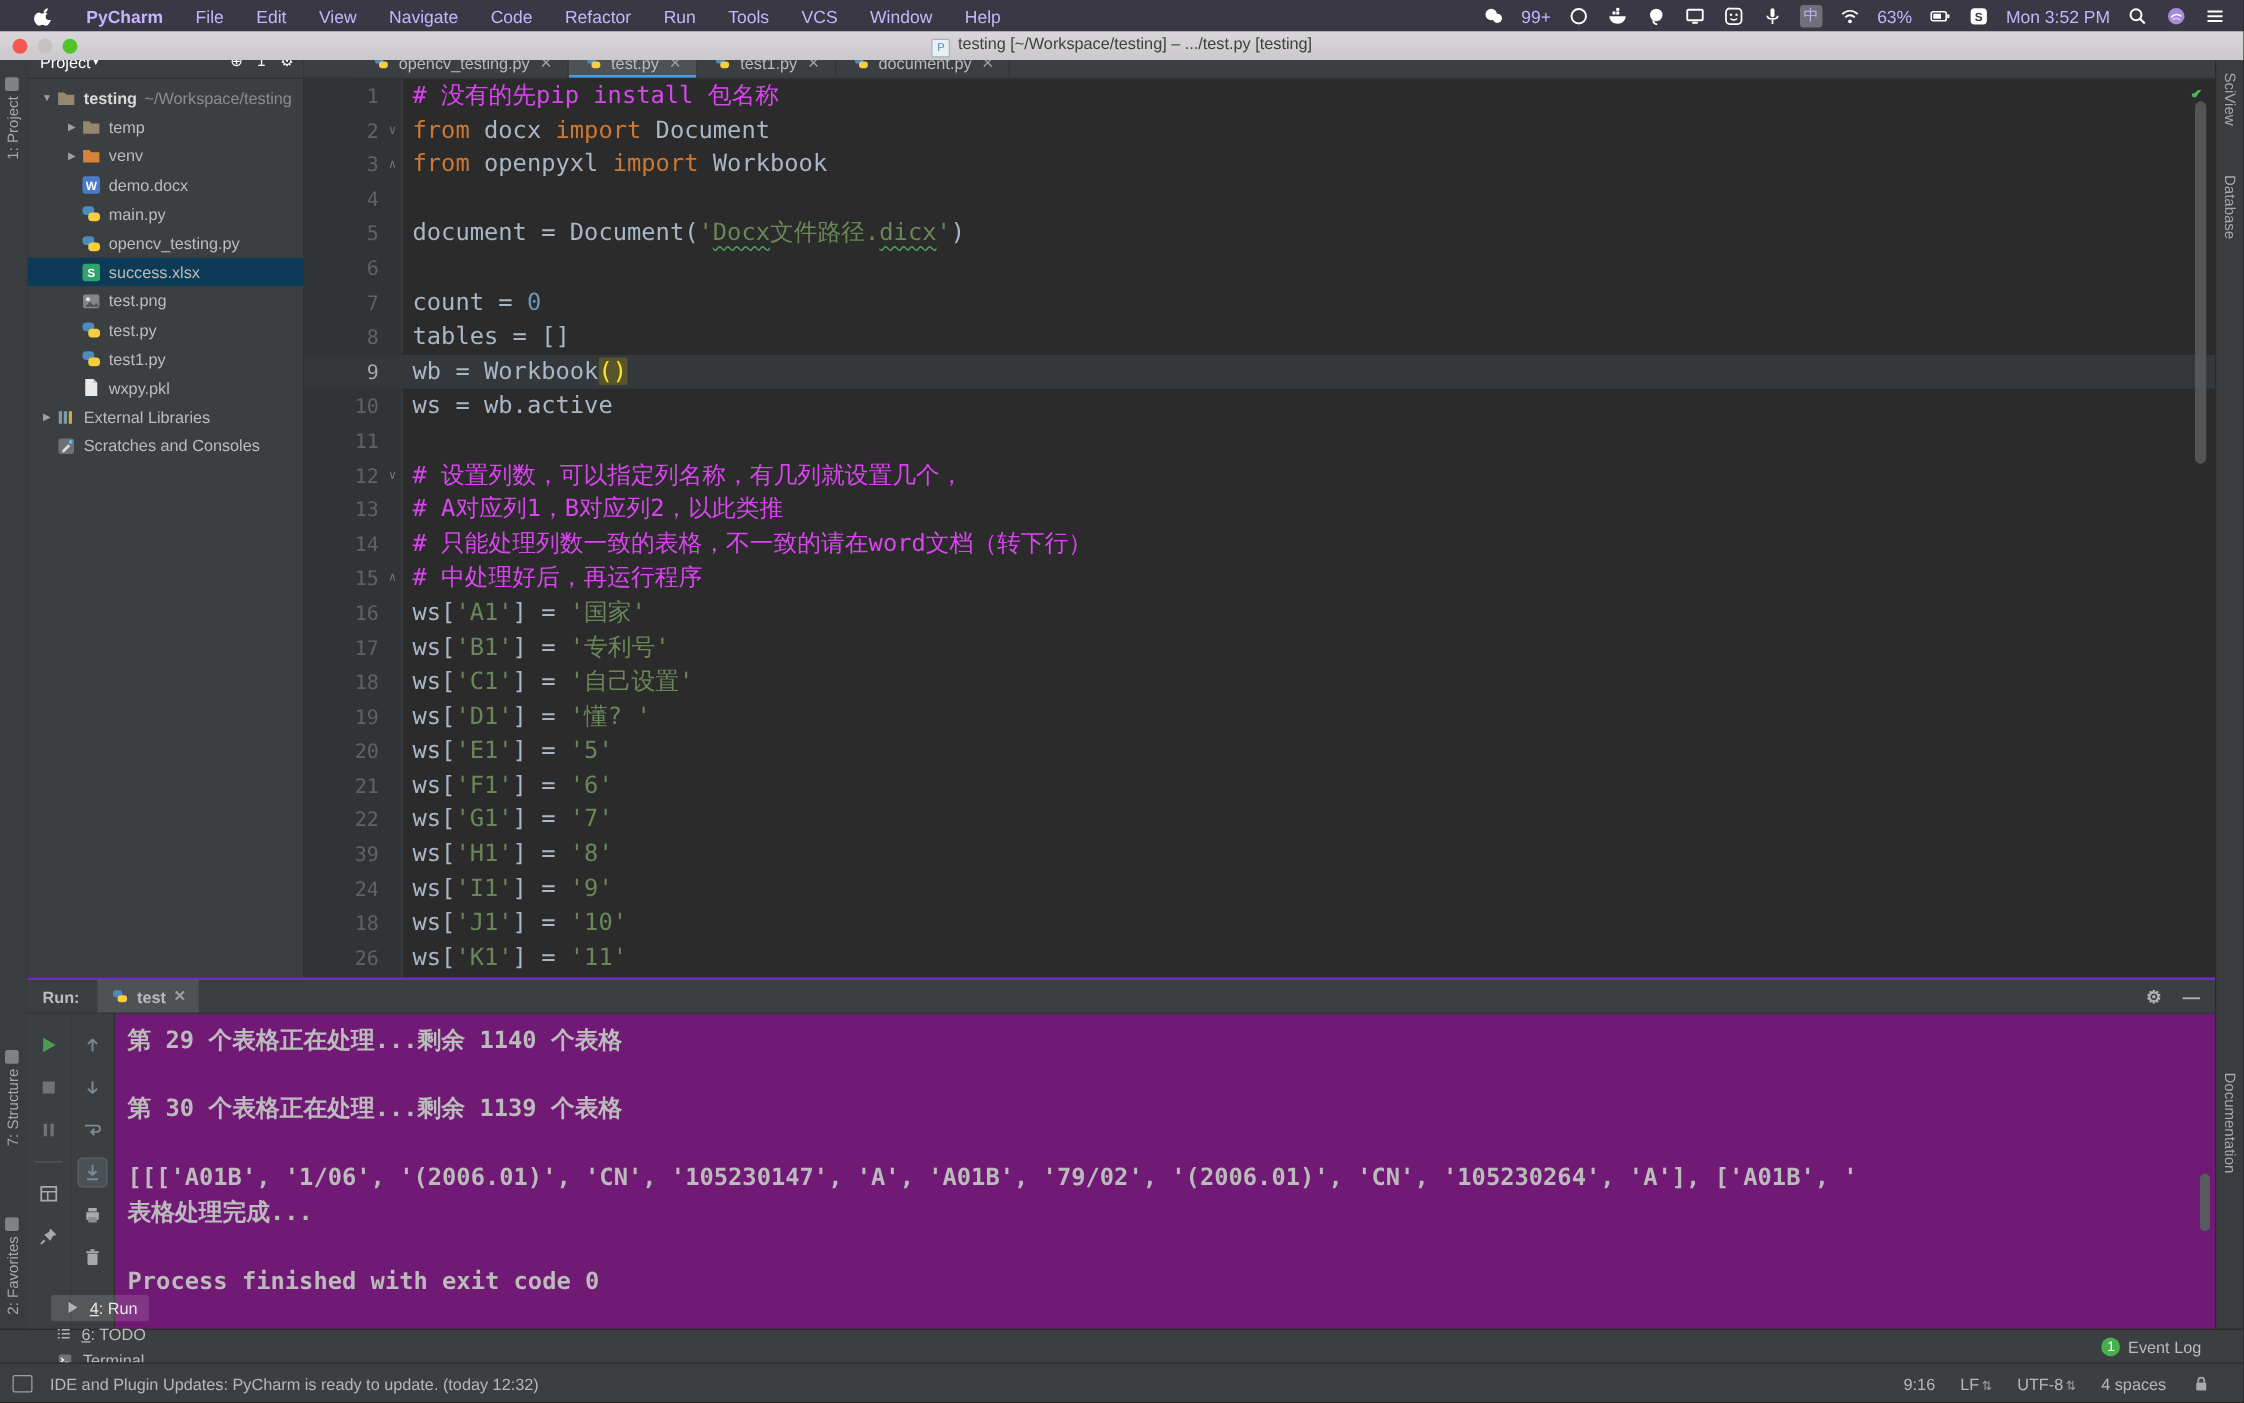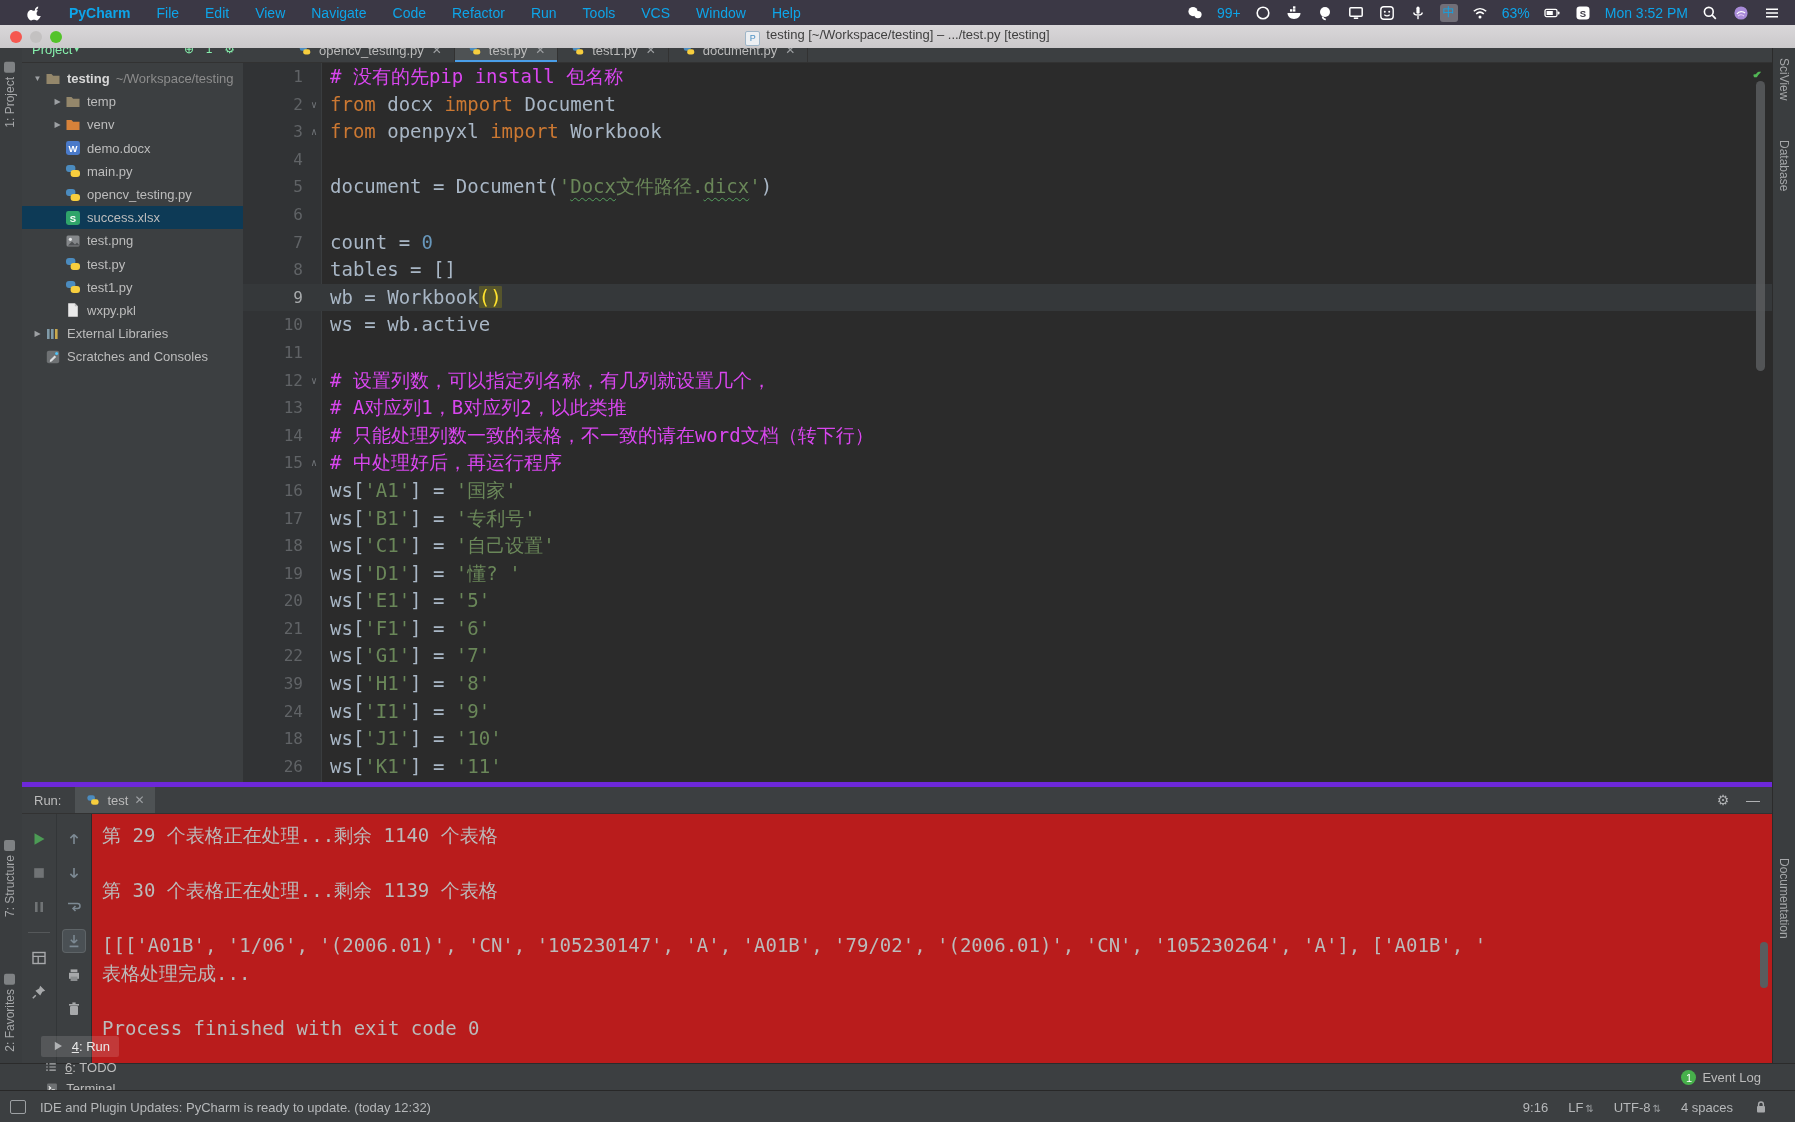--- a/index.html
+++ b/index.html
@@ -1,21 +1,21 @@
 <!DOCTYPE html>
 <html><head>
 <meta charset="utf-8">
 <style>
   html,body{margin:0;padding:0;background:#111;}
   #app{position:relative;width:1795px;height:1122px;overflow:hidden;
        font-family:"Liberation Sans",sans-serif;background:#2b2b2b;
        -webkit-font-smoothing:antialiased;}
   
   #menubar{position:absolute;left:0;top:0;width:1795px;height:25px;background:#3b3845;
-           display:flex;align-items:center;color:#0ea5e9;font-size:14px;}
+           display:flex;align-items:center;color:#c4b5fd;font-size:14px;}
   .mb-left{display:flex;align-items:center;gap:0;padding-left:14px;}
   .menu-item{padding:0 13px;height:25px;display:flex;align-items:center;cursor:default;}
   .menu-item.app{font-weight:bold;}
   .mb-right{margin-left:auto;display:flex;align-items:center;gap:13px;padding-right:14px;}
   .st-ic{display:inline-flex;align-items:center;justify-content:center;width:18px;height:18px;}
   .st-txt{font-size:14px;}
   .zhong{background:rgba(255,255,255,.28);border-radius:3px;width:18px;height:18px;
          font-size:12px;display:inline-flex;align-items:center;justify-content:center;}
   
   #titlebar{position:absolute;left:0;top:25px;width:1795px;height:23px;
@@ -35,21 +35,21 @@
   #rightstrip{left:1772px;top:48px;width:23px;height:1015px;border-left:1px solid #2b2b2b;}
   .vlabel{position:absolute;color:#a6a8aa;font-size:12px;white-space:nowrap;}
   .vlabel.left{writing-mode:vertical-rl;transform:rotate(180deg);left:3px;}
   .vlabel.right{writing-mode:vertical-rl;left:4px;}
   .vlabel .mini{display:inline-block;width:11px;height:11px;background:#7f8284;border-radius:2px;margin:4px 0;}
   
   #project{position:absolute;left:22px;top:48px;width:221px;height:734px;background:#3c3f41;
            border-right:1px solid #282828;overflow:hidden;}
   #proj-head{height:14px;overflow:hidden;border-bottom:1px solid #323232;background:#3c3f41;}
   #proj-head-inner{height:26px;transform:translateY(-12px);display:flex;align-items:center;
-      color:#86efac;font-size:13px;padding-left:10px;gap:2px;}
+      color:#ffffff;font-size:13px;padding-left:10px;gap:2px;}
   #proj-head-inner .ph-icons{margin-left:auto;display:flex;gap:10px;padding-right:8px;font-size:12px;}
   #tree{padding-top:4px;}
   .tr{height:23.2px;display:flex;align-items:center;font-size:13px;color:#bcbcbc;white-space:nowrap;}
   .tr.sel{background:#0d3a56;}
   .tr .arrow{width:15px;font-size:8px;color:#9da0a3;text-align:center;flex:0 0 15px;}
   .tr .ticon{width:16px;height:16px;margin-right:6px;flex:0 0 16px;display:inline-flex;}
   .tr .lbl.bold{font-weight:bold;color:#d8d8d8;}
   .tr .suffix{color:#8c8c8c;margin-left:6px;overflow:hidden;}
   
   #editor{position:absolute;left:243px;top:48px;width:1529px;height:734px;background:#2b2b2b;overflow:hidden;}
@@ -68,22 +68,22 @@
   .cl.caret .num{color:#a7aaac;}
   .fold{width:16px;font-size:10px;color:#707478;text-align:center;line-height:27.6px;}
   .ltext{padding-left:8px;white-space:pre;}
   .p{color:#a9b7c6}.c{color:#d946ef}.k{color:#cc7832}.s{color:#6a8759}
   .sw{color:#6a8759;text-decoration:underline wavy #55a05f;text-underline-offset:4px;text-decoration-thickness:1px;}
   .n{color:#6897bb}
   .hb{color:#ffe32e;background:#56552c;border-radius:1px;}
   #ed-scroll{position:absolute;left:1513px;top:18px;width:9px;height:290px;background:#595c5e;border-radius:5px;opacity:.85;}
   #ed-checks{position:absolute;left:1510px;top:4px;color:#52b855;font-size:12px;letter-spacing:-6px;}
   
-  #runpanel{position:absolute;left:22px;top:782px;width:1750px;height:281px;background:#b91c1c;
-            border-top:5px solid #6d28d9;}
+  #runpanel{position:absolute;left:22px;top:782px;width:1750px;height:281px;background:#701a75;
+            border-top:2px solid #6d28d9;font-weight:bold;}
   #run-head{height:26px;background:#3c3f41;display:flex;align-items:center;color:#bbb;font-size:13px;
             border-bottom:1px solid #323232;}
   #run-head .rlabel{padding-left:12px;}
   .run-tab{margin-left:14px;height:26px;display:flex;align-items:center;gap:6px;background:#4e5254;
            padding:0 10px;}
   .run-tab .x{color:#9da0a3;font-size:12px;}
   #run-head .spacer{flex:1;}
   #run-head .hic{width:22px;text-align:center;color:#afb1b3;font-size:14px;margin-right:8px;}
   #run-body{display:flex;height:255px;}
   .rtb{width:34px;background:#3c3f41;display:flex;flex-direction:column;align-items:center;

